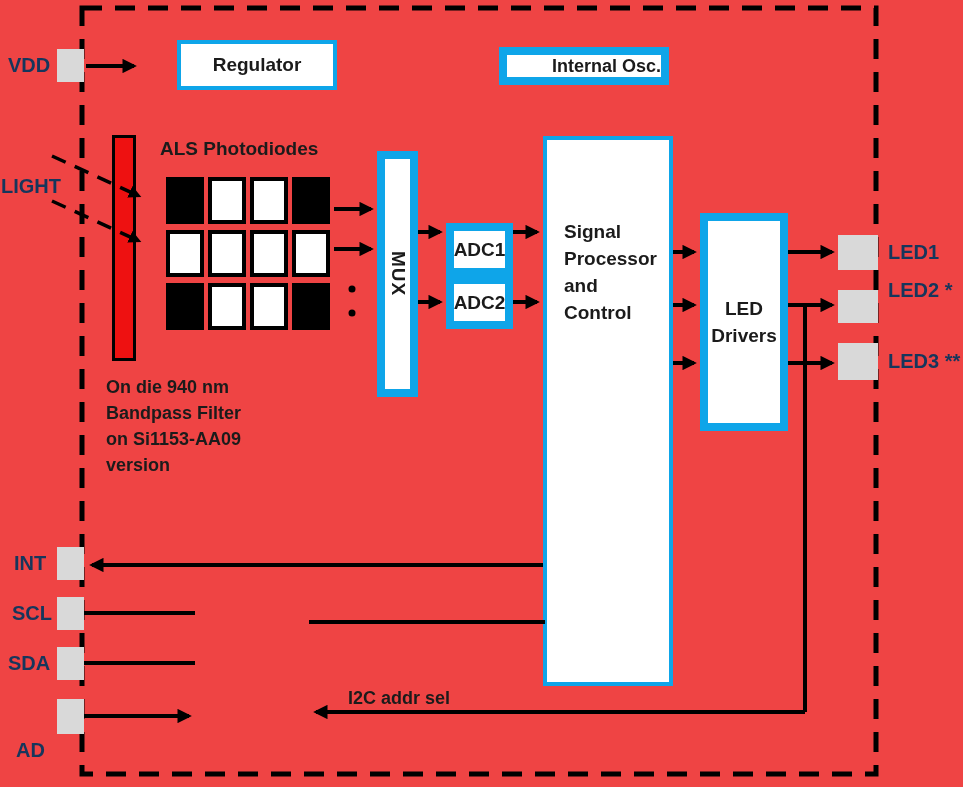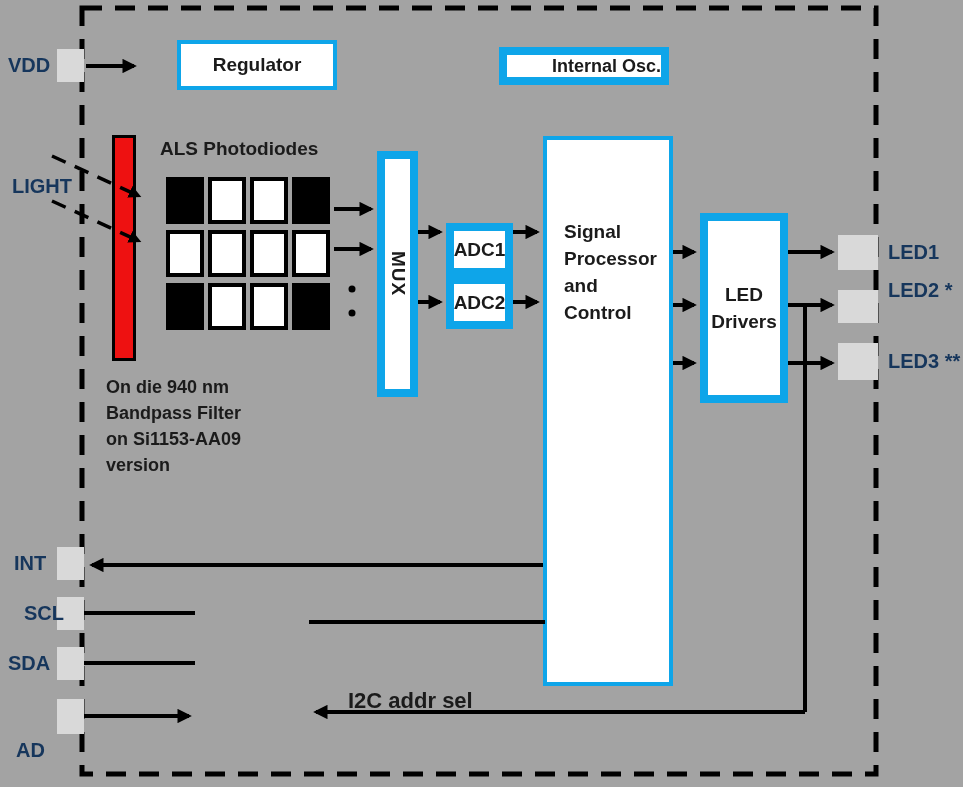--- a/index.html
+++ b/index.html
@@ -1,17 +1,17 @@
 <!DOCTYPE html>
 <html style="--filter-red: #ee1111; --pad-gray: #d9d9d9; --line-black: #000000; --text-dark: #1b1b1b; --pin-text: #16365c;"><head>
 <meta charset="utf-8">
 <style>
   html,body{margin:0;padding:0;background:#fff;}
   #stage{
-    position:relative; width:963px; height:787px; background:#a3a3a3;
+    position:relative; width:963px; height:787px; background:#ef4444;
     font-family:"Liberation Sans", sans-serif; overflow:hidden;
   }
   .layer{position:absolute;left:0;top:0;width:963px;height:787px;pointer-events:none;}
   #border-layer{z-index:1;} #content-layer{z-index:2;width:963px;height:787px;position:absolute;left:0;top:0;} #wire-layer{z-index:3;}
 
   .block{
     position:absolute; box-sizing:border-box; background:#fff; border:8px solid #0ea5e9;
     display:flex; align-items:center; justify-content:center;
     font-weight:bold; font-size:19px; color:var(--text-dark,#1b1b1b); text-align:center;
   }
@@ -24,42 +24,42 @@
 
   #regulator{left:177px; top:40px; width:160px; height:50px; border-width:4px;}
   #internal-osc{left:499px; top:47px; width:170px; height:38px; font-size:18px;justify-content:flex-end;}
   #mux{left:377px; top:151px; width:41px; height:246px;}
   #mux .vtext{writing-mode:vertical-rl; letter-spacing:1px;}
   #adc1{left:446px; top:223px; width:67px; height:53px;}
   #adc2{left:446px; top:276px; width:67px; height:53px;}
   #signal-processor{left:543px; top:136px; width:130px; height:550px; border-width:4px;
     align-items:flex-start; justify-content:flex-start;}
   #signal-processor .lines{margin:78px 0 0 17px; text-align:left; line-height:27px;}
-  #led-drivers{left:700px; top:213px; width:88px; height:190px; line-height:27px;}
+  #led-drivers{left:700px; top:213px; width:88px; height:218px; line-height:27px;}
   #i2c-engine{left:193px; top:588px; width:116px; height:160px; line-height:26px;}
 
   #red-filter{position:absolute; left:112px; top:135px; width:24px; height:226px;
     box-sizing:border-box; background:var(--filter-red,#ee1111); border:3px solid #000;}
 
   #als-label{left:160px; top:138px; width:176px; text-align:left; font-size:19px;}
   #filter-note{left:106px; top:374px; font-size:18px; line-height:26px;}
-  #i2c-addr-label{left:348px; top:688px; font-size:22px;}
+  #i2c-addr-label{left:348px; top:688px; font-size:18px;}
 
   #pd-grid{
     position:absolute; left:166px; top:177px;
     display:grid; grid-template-columns:repeat(4,38px); grid-auto-rows:47px; gap:6px 4px;
   }
   .pd-cell{box-sizing:border-box;}
   .pd-black{background:#000;}
   .pd-white{background:#fff; border:4px solid #000;}
 
   .lbl-vdd{left:8px; top:54px;}
-  .lbl-light{left:12px; top:175px;}
+  .lbl-light{left:1px; top:175px;}
   .lbl-int{left:14px; top:552px;}
-  .lbl-scl{left:24px; top:602px;}
+  .lbl-scl{left:12px; top:602px;}
   .lbl-sda{left:8px; top:652px;}
   .lbl-ad{left:16px; top:704px;margin-top:35px;}
   .lbl-led1{left:888px; top:241px;}
   .lbl-led2{left:888px; top:279px;}
   .lbl-led3{left:888px; top:350px;}
 
   .pad-vdd{left:57px; top:49px; width:27px; height:33px;}
   .pad-int{left:57px; top:547px; width:27px; height:33px;}
   .pad-scl{left:57px; top:597px; width:27px; height:33px;}
   .pad-sda{left:57px; top:647px; width:27px; height:33px;}

